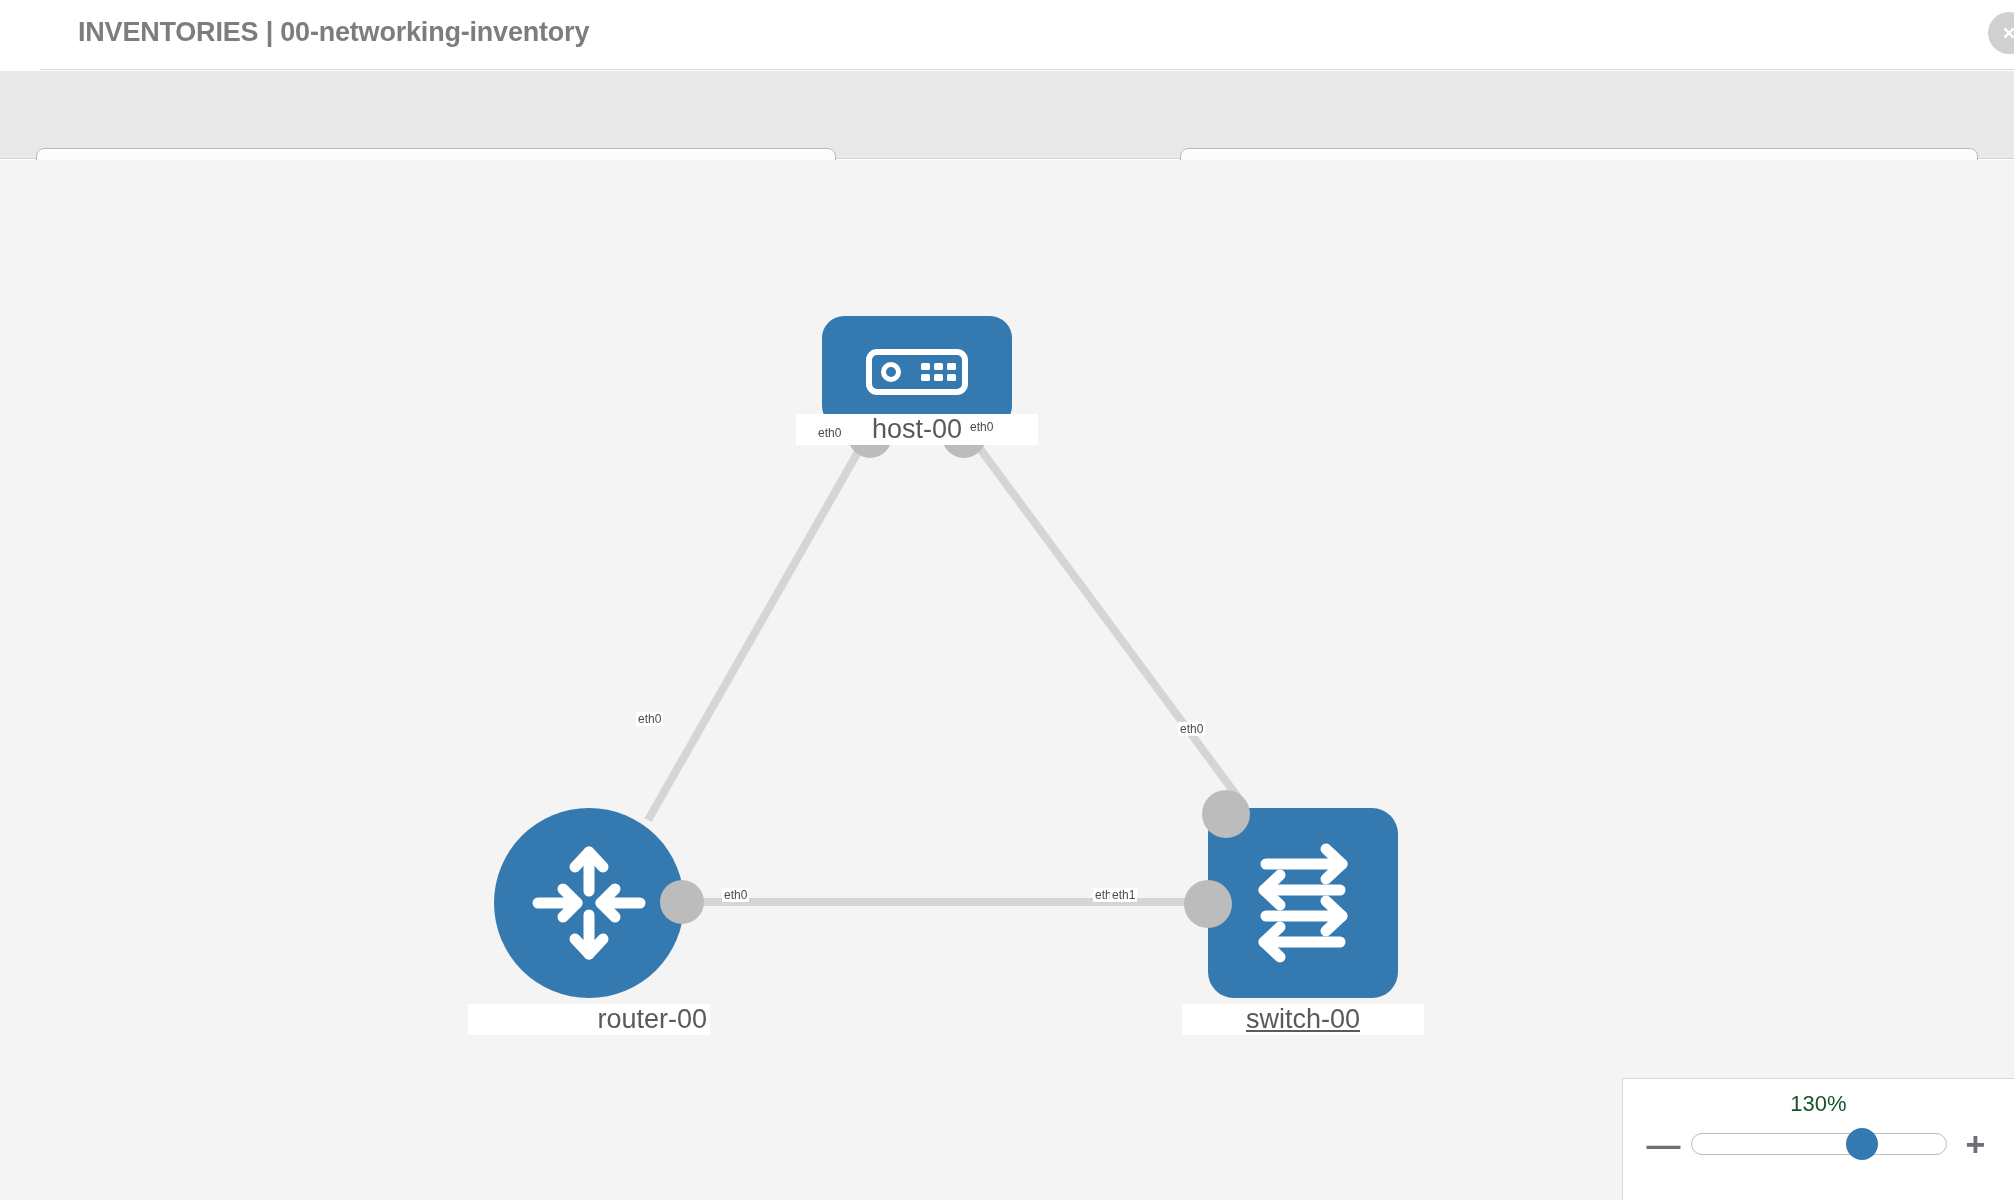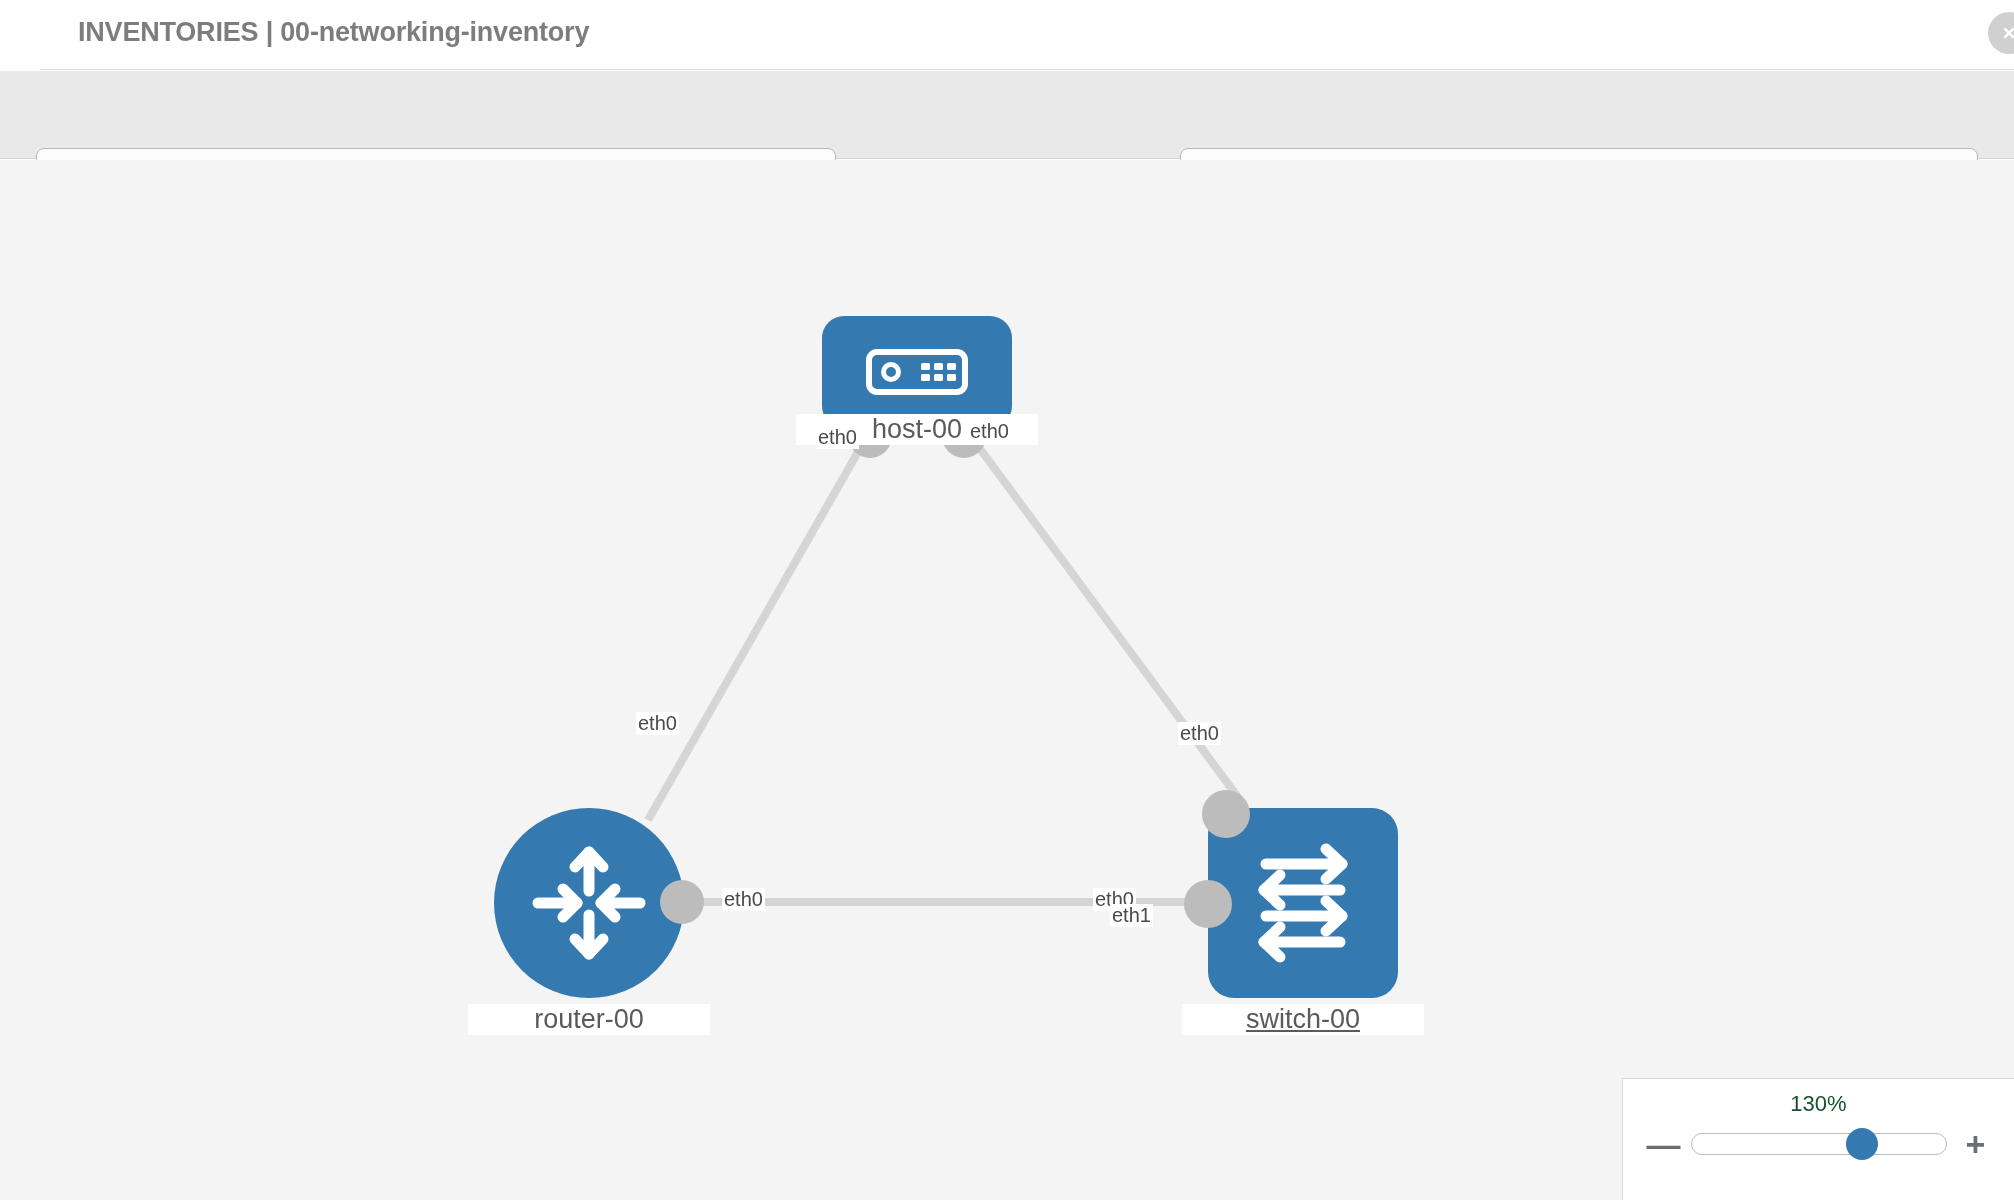--- a/index.html
+++ b/index.html
@@ -88,40 +88,40 @@
   .node-label {
     position: absolute;
     font-size: 27px; color: #5a5a5a;
     background: #ffffff;
     white-space: nowrap;
     padding: 0 3px;
     text-align: center;
   }
   .iface-label {
     position: absolute;
-    font-size: 20px; color: #4a4a4a;
+    font-size: 12px; color: #4a4a4a;
     background: #ffffff;
     padding: 0 2px;
     white-space: nowrap;
   }
   .port {
     position: absolute;
     background: #bcbcbc;
     border-radius: 50%;
   }
 
   
   #node-host { left: 822px; top: 156px; }
   #node-host .node-shape { width: 190px; height: 112px; border-radius: 22px; }
   #node-host .node-label { left: -26px; top: 98px; width: 242px; }
 
   
   #node-router { left: 494px; top: 648px; }
   #node-router .node-shape { width: 190px; height: 190px; border-radius: 50%; }
-  #node-router .node-label { left: -26px; top: 196px; width: 242px; }
+  #node-router .node-label { left: -26px; top: 196px; width: 242px; text-align: right; }
 
   
   #node-switch { left: 1208px; top: 648px; }
   #node-switch .node-shape { width: 190px; height: 190px; border-radius: 26px; }
   #node-switch .node-label { left: -26px; top: 196px; width: 242px; text-decoration: underline; }
 
   
   .zoom-panel {
     position: absolute; right: 0; bottom: 0;
     width: 392px; height: 122px;
@@ -273,21 +273,21 @@
             <path d="M84 59 L100 74 L84 89"></path>
 
             <path d="M98 100 L22 100"></path>
             <path d="M38 85 L22 100 L38 115"></path>
           </g>
         </svg>
       </div>
       <div class="node-label">switch-00</div>
       <div class="iface-label" style="left:-30px; top:-86px;">eth0</div>
       <div class="iface-label" style="left:-115px; top:80px; z-index:1;">eth0</div>
-      <div class="iface-label" style="left:-98px; top:96px; z-index:2;">eth1</div>
+      <div class="iface-label" style="left:-98px; top:80px; z-index:2;">eth1</div>
     </div>
 
     <div class="zoom-panel">
       <div class="zoom-value">130%</div>
       <div class="zoom-row">
         <span class="zoom-minus">—</span>
         <span class="zoom-track">
           <span class="zoom-thumb" style="left: 67%;"></span>
         </span>
         <span class="zoom-plus">+</span>

